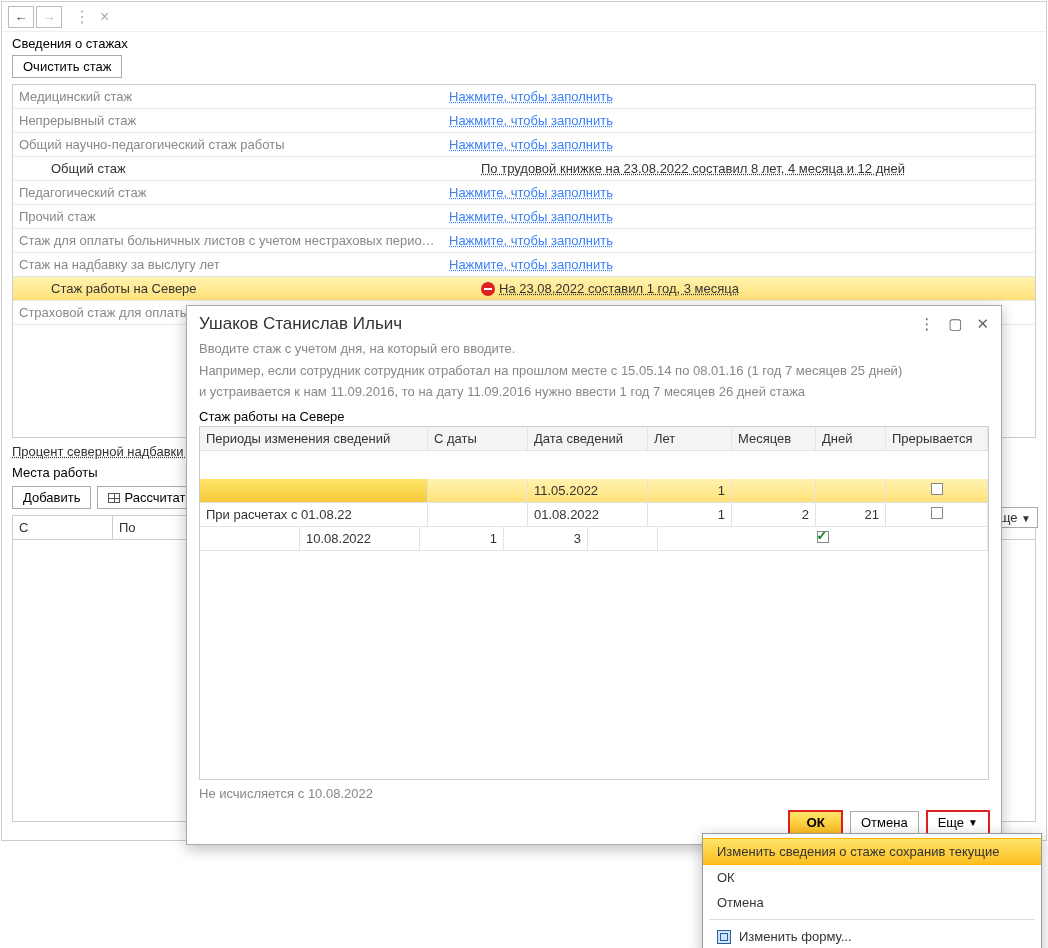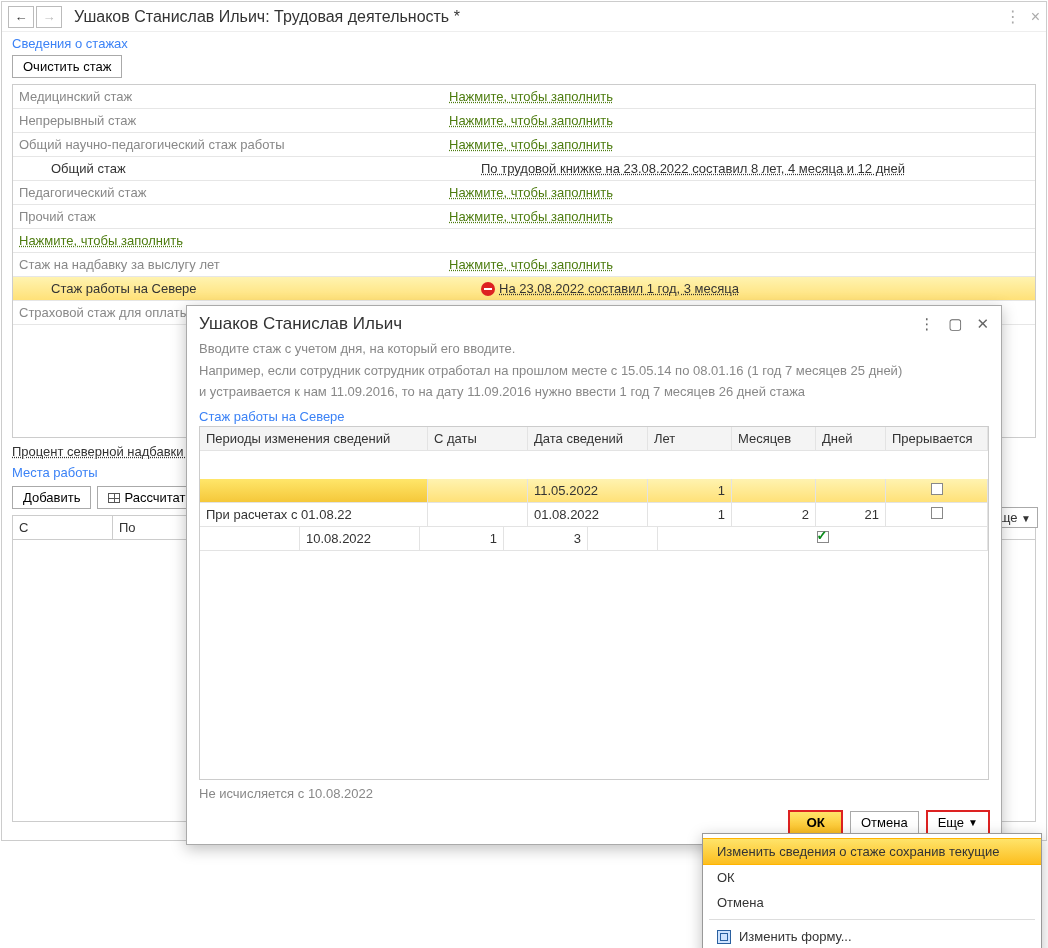--- a/index.html
+++ b/index.html
@@ -46,21 +46,21 @@
     margin-left: 10px;
     flex: 1;
   }
   .win-ctrl {
     color:#aaa;
     font-size: 16px;
     margin-left: 10px;
     cursor: default;
   }
   .section-label {
-    color: #3b82f6;
+    color: #000000;
     padding: 4px 10px 2px;
   }
   .btn {
     border: 1px solid #aaa;
     background: #fff;
     padding: 3px 10px;
     font-size: 13px;
     display: inline-flex;
     align-items: center;
     gap: 4px;
@@ -86,21 +86,21 @@
     color: #888;
     white-space: nowrap;
     overflow: hidden;
     text-overflow: ellipsis;
   }
   .stazh-value {
     flex: 1;
     padding: 0 6px;
   }
   .stazh-link {
-    color: #4d7c0f;
+    color: #3b82f6;
     text-decoration: underline;
     text-decoration-style: dotted;
   }
   .filled .stazh-label { color: #333; margin-left: 32px; }
   .filled .stazh-link { color: #333; text-decoration-style: dotted; }
   .highlighted {
     background: linear-gradient(#fff3b0,#ffe178);
   }
   .err-icon {
     display: inline-block;
@@ -255,21 +255,20 @@
 <body>
 
 <div class="main-window">
   <div class="titlebar">
     <button class="nav-btn">
         <span>←</span>
       </button>
     <button class="nav-btn disabled">
         <span>→</span>
       </button>
-    <div class="title">Ушаков Станислав Ильич: Трудовая деятельность *</div>
     <span class="win-ctrl">⋮</span>
     <span class="win-ctrl">×</span>
   </div>
 
   <div class="section-label">Сведения о стажах</div>
   <div class="toolbar-row">
     <button class="btn">Очистить стаж</button>
   </div>
 
   <div class="stazh-table">
@@ -291,20 +290,21 @@
       </div>
     <div class="stazh-row">
         <div class="stazh-label">Педагогический стаж</div>
         <div class="stazh-value"><span class="stazh-link">Нажмите, чтобы заполнить</span></div>
       </div>
     <div class="stazh-row">
         <div class="stazh-label">Прочий стаж</div>
         <div class="stazh-value"><span class="stazh-link">Нажмите, чтобы заполнить</span></div>
       </div>
     <div class="stazh-row">
+        <div class="stazh-label">Стаж для оплаты больничных листов с учетом нестраховых период...</div>
         <div class="stazh-value"><span class="stazh-link">Нажмите, чтобы заполнить</span></div>
       </div>
     <div class="stazh-row">
         <div class="stazh-label">Стаж на надбавку за выслугу лет</div>
         <div class="stazh-value"><span class="stazh-link">Нажмите, чтобы заполнить</span></div>
       </div>
     <div class="stazh-row filled highlighted">
         <div class="stazh-label">Стаж работы на Севере</div>
         <div class="stazh-value"><span class="err-icon"></span><span class="stazh-link">На 23.08.2022 составил 1 год, 3 месяца</span></div>
       </div>

